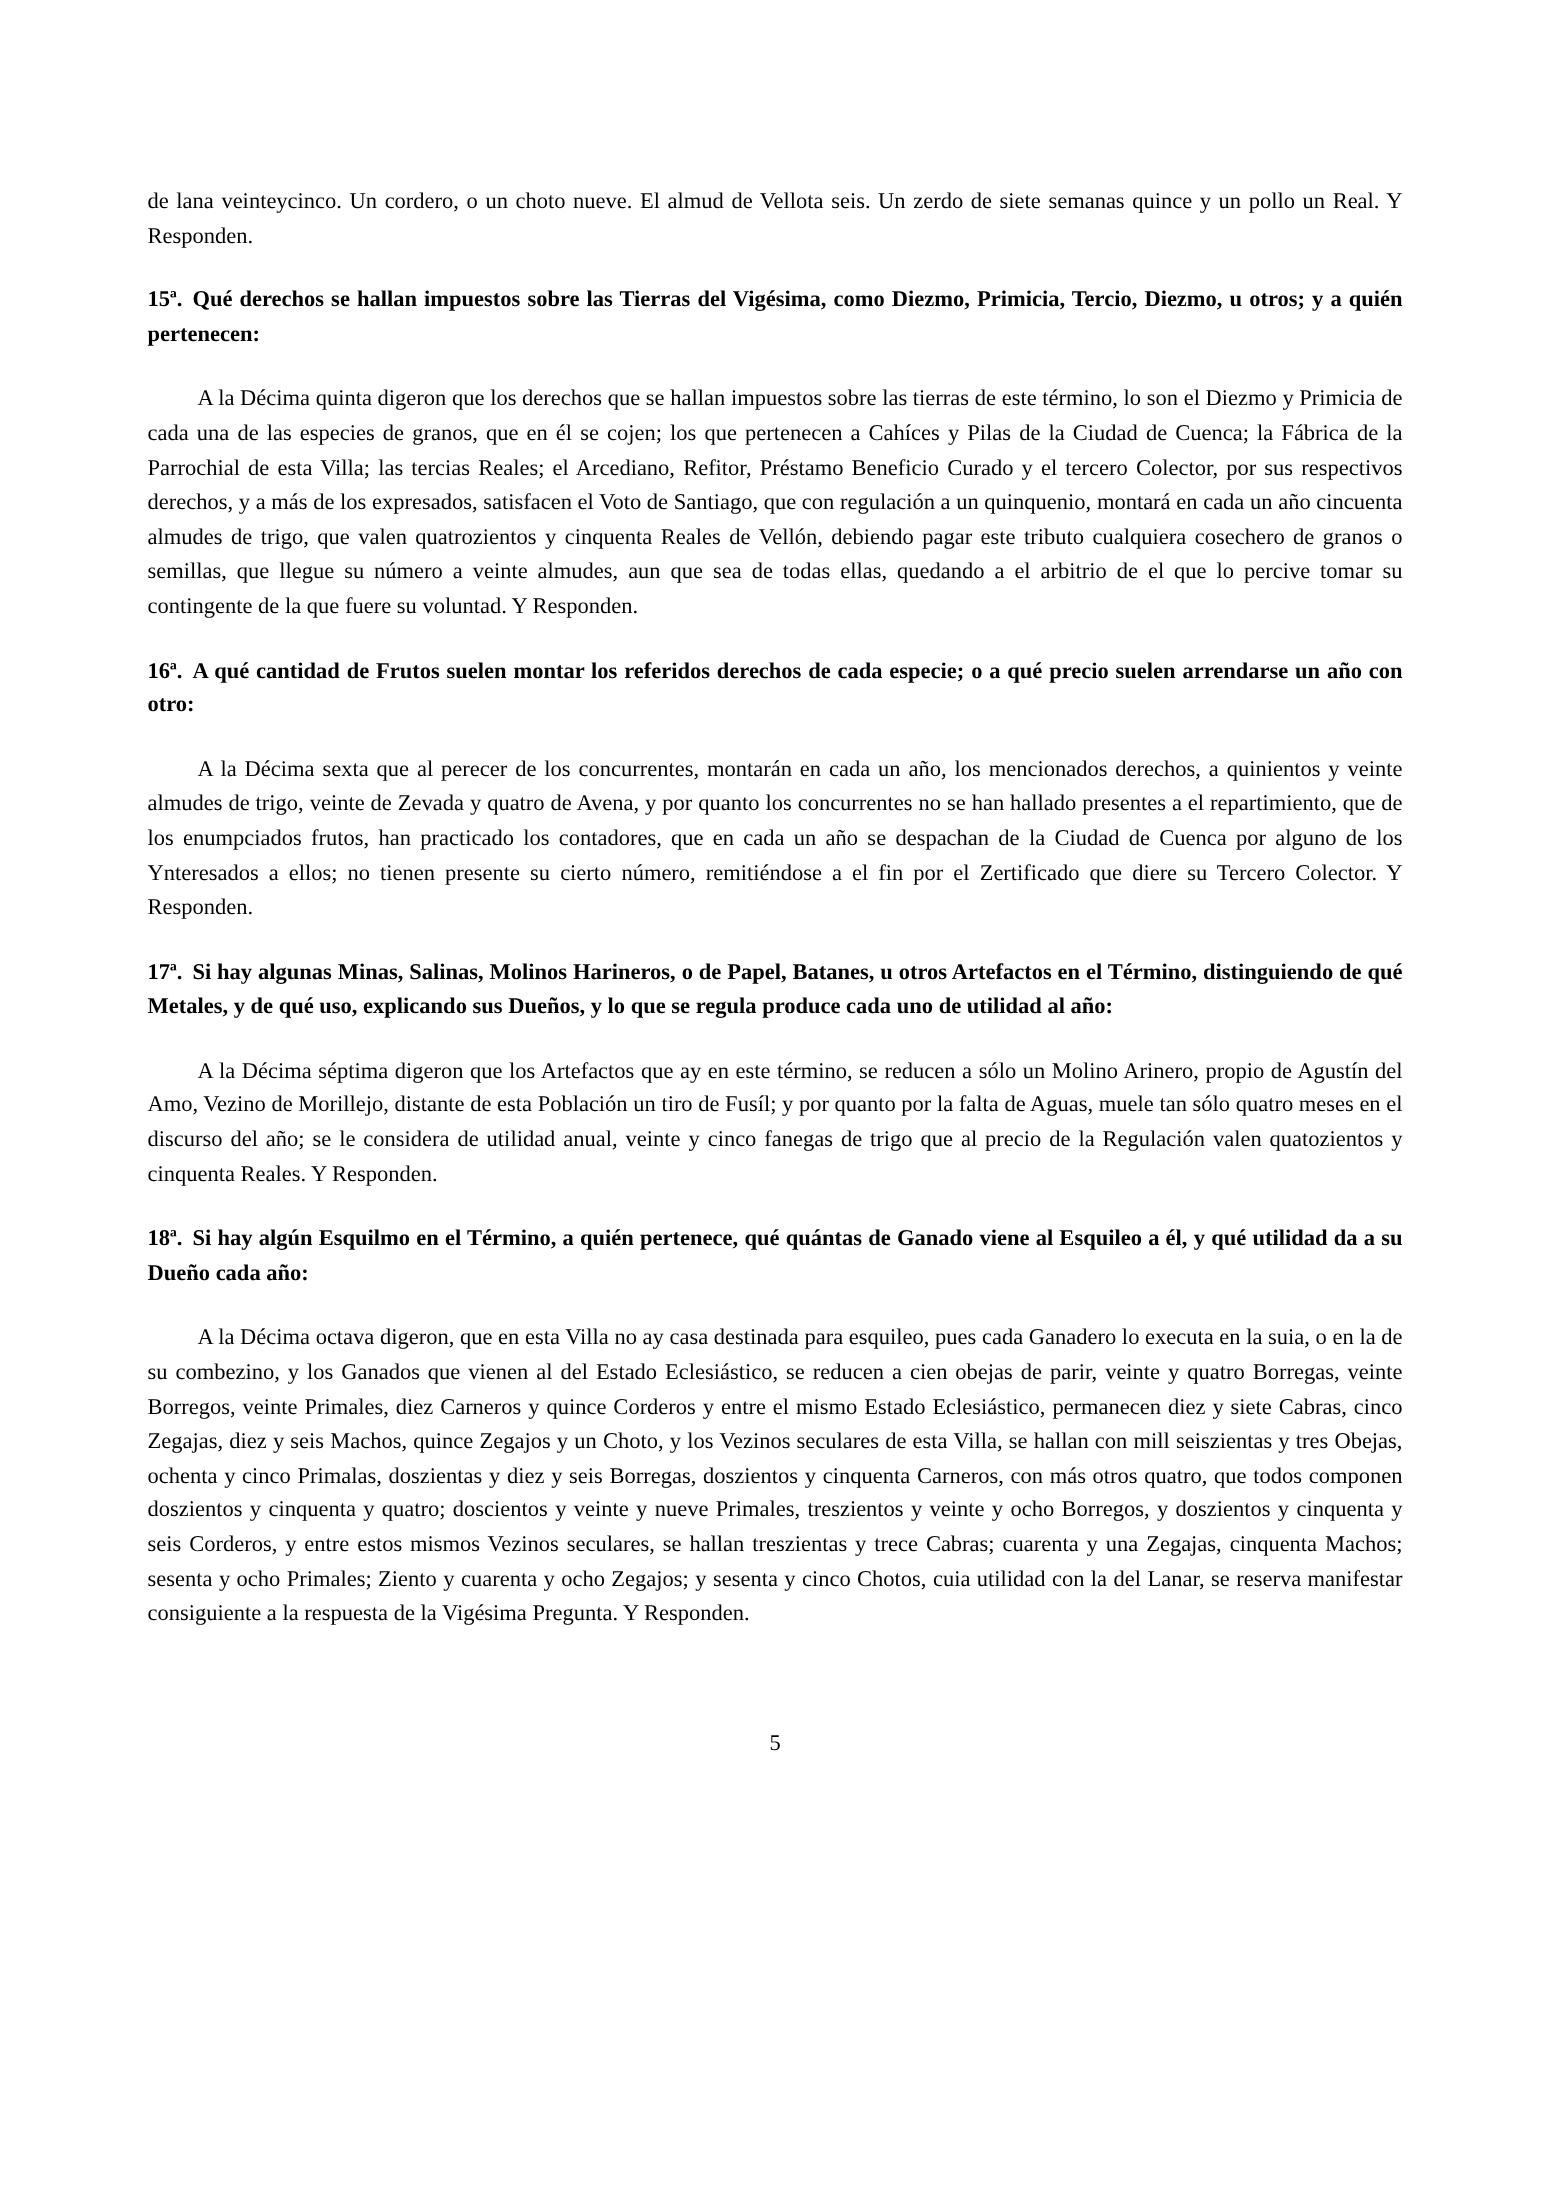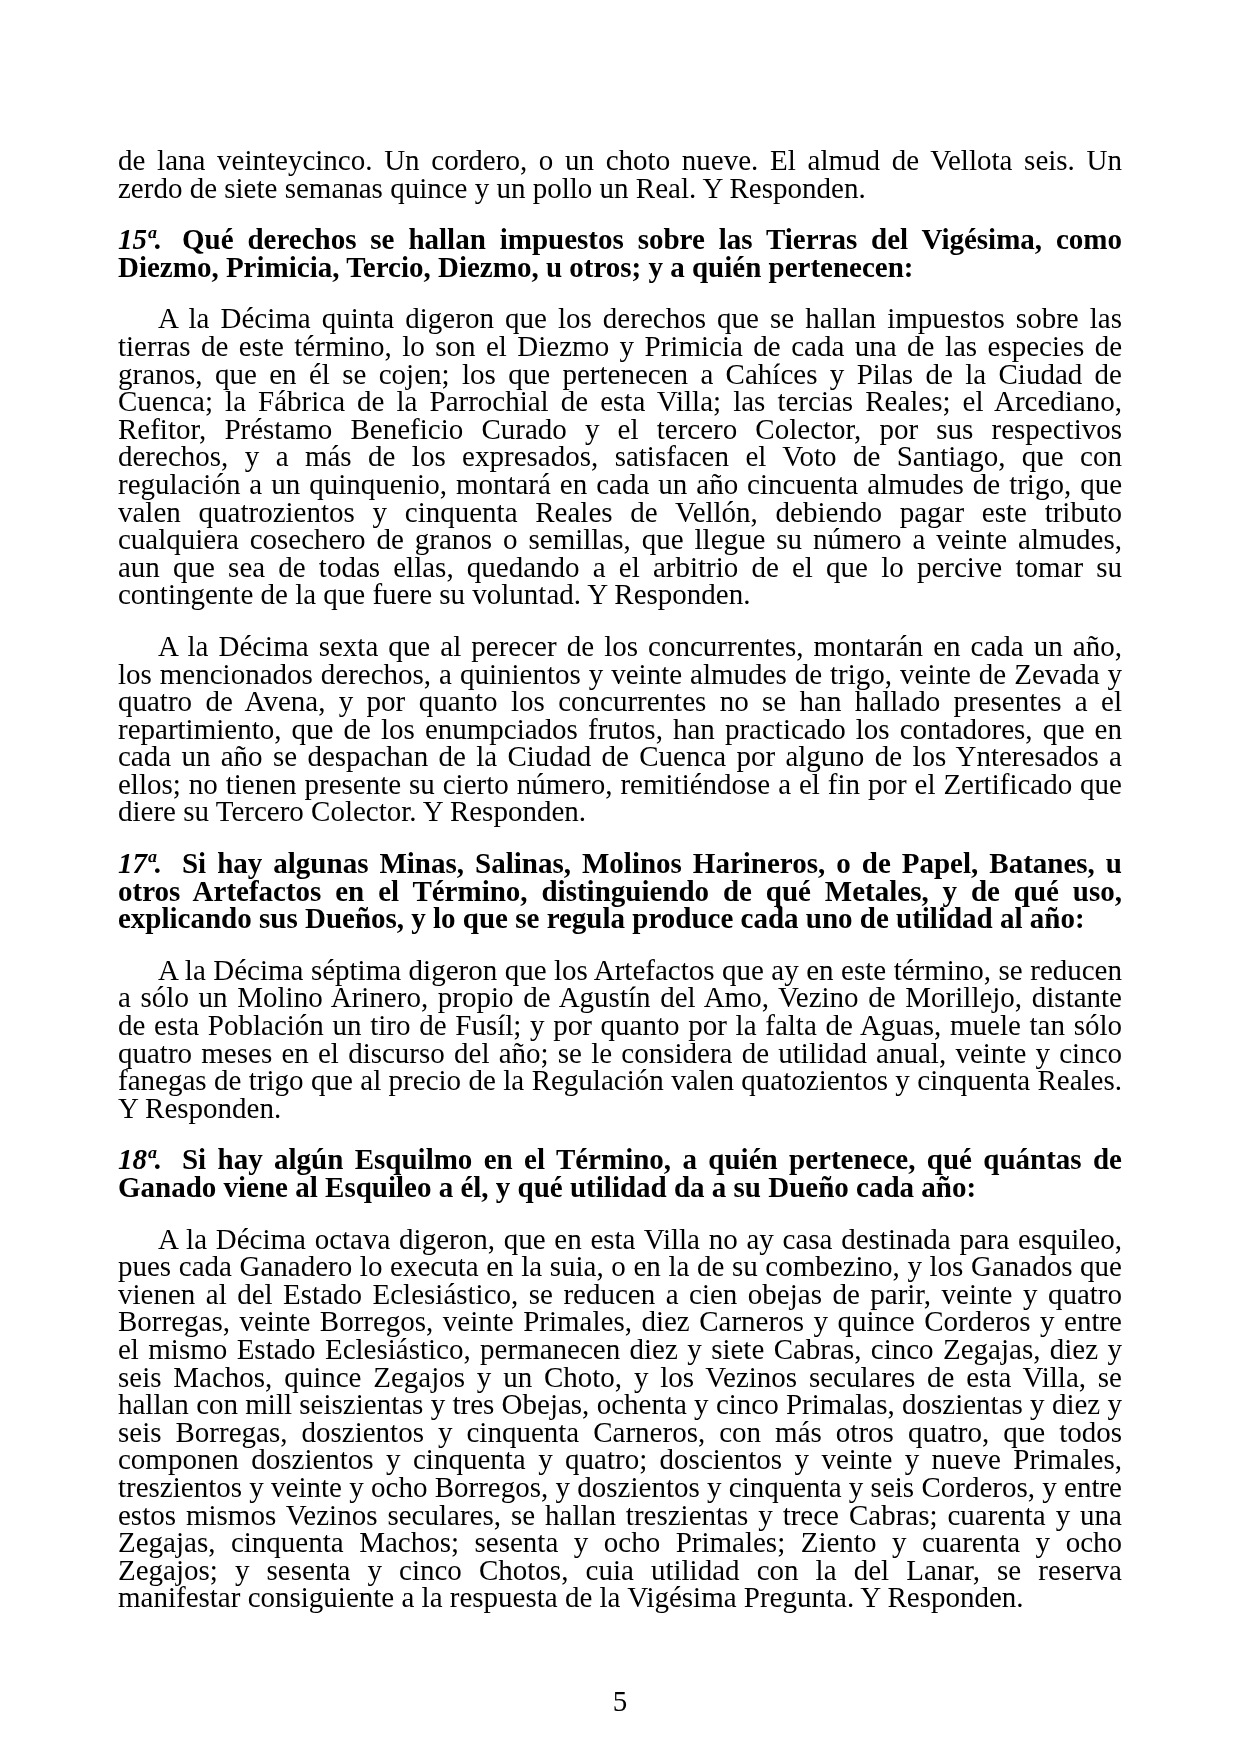--- a/index.html
+++ b/index.html
@@ -14,37 +14,36 @@
     background: #ffffff;
     overflow: hidden;
     font-family: "Liberation Serif", "DejaVu Serif", serif;
     color: #000000;
   }
   .content {
     position: absolute;
     top: 147px;
     left: 118px;
     width: 1004px;
-    font-size: 29px;
+    font-size: 18px;
     line-height: 27.6px;
     text-align: justify;
   }
   .content p {
     margin: 24px 0 0 0;
     padding: 0;
   }
   .content p:first-child {
     margin-top: 0;
   }
   .heading {
     font-weight: bold;
   }
   .heading .qnum {
-    margin-right: 20px;
-    font-style: italic;
+    margin-right: 8px;
   }
   .answer {
     text-indent: 40px;
   }
   .page-number {
     text-align: center;
     margin-top: 76px !important;
   }
 </style>
 </head>
@@ -53,20 +52,23 @@
 <div class="page">
   <div class="content">
 
     <p class="para intro">de lana veinteycinco. Un cordero, o un choto nueve. El almud de Vellota seis. Un zerdo de siete semanas quince y un pollo un Real. Y Responden.</p>
 
     <p class="heading">
       <span class="qnum">15ª.</span><span>Qué derechos se hallan impuestos sobre las Tierras del Vigésima, como Diezmo, Primicia, Tercio, Diezmo, u otros; y a quién pertenecen:</span>
     </p>
     <p class="answer">A la Décima quinta digeron que los derechos que se hallan impuestos sobre las tierras de este término, lo son el Diezmo y Primicia de cada una de las especies de granos, que en él se cojen; los que pertenecen a Cahíces y Pilas de la Ciudad de Cuenca; la Fábrica de la Parrochial de esta Villa; las tercias Reales; el Arcediano, Refitor, Préstamo Beneficio Curado y el tercero Colector, por sus respectivos derechos, y a más de los expresados, satisfacen el Voto de Santiago, que con regulación a un quinquenio, montará en cada un año cincuenta almudes de trigo, que valen quatrozientos y cinquenta Reales de Vellón, debiendo pagar este tributo cualquiera cosechero de granos o semillas, que llegue su número a veinte almudes, aun que sea de todas ellas, quedando a el arbitrio de el que lo percive tomar su contingente de la que fuere su voluntad. Y Responden.</p>
 
+    <p class="heading">
+      <span class="qnum">16ª.</span><span>A qué cantidad de Frutos suelen montar los referidos derechos de cada especie; o a qué precio suelen arrendarse un año con otro:</span>
+    </p>
     <p class="answer">A la Décima sexta que al perecer de los concurrentes, montarán en cada un año, los mencionados derechos, a quinientos y veinte almudes de trigo, veinte de Zevada y quatro de Avena, y por quanto los concurrentes no se han hallado presentes a el repartimiento, que de los enumpciados frutos, han practicado los contadores, que en cada un año se despachan de la Ciudad de Cuenca por alguno de los Ynteresados a ellos; no tienen presente su cierto número, remitiéndose a el fin por el Zertificado que diere su Tercero Colector. Y Responden.</p>
 
     <p class="heading">
       <span class="qnum">17ª.</span><span>Si hay algunas Minas, Salinas, Molinos Harineros, o de Papel, Batanes, u otros Artefactos en el Término, distinguiendo de qué Metales, y de qué uso, explicando sus Dueños, y lo que se regula produce cada uno de utilidad al año:</span>
     </p>
     <p class="answer">A la Décima séptima digeron que los Artefactos que ay en este término, se reducen a sólo un Molino Arinero, propio de Agustín del Amo, Vezino de Morillejo, distante de esta Población un tiro de Fusíl; y por quanto por la falta de Aguas, muele tan sólo quatro meses en el discurso del año; se le considera de utilidad anual, veinte y cinco fanegas de trigo que al precio de la Regulación valen quatozientos y cinquenta Reales. Y Responden.</p>
 
     <p class="heading">
       <span class="qnum">18ª.</span><span>Si hay algún Esquilmo en el Término, a quién pertenece, qué quántas de Ganado viene al Esquileo a él, y qué utilidad da a su Dueño cada año:</span>
     </p>

